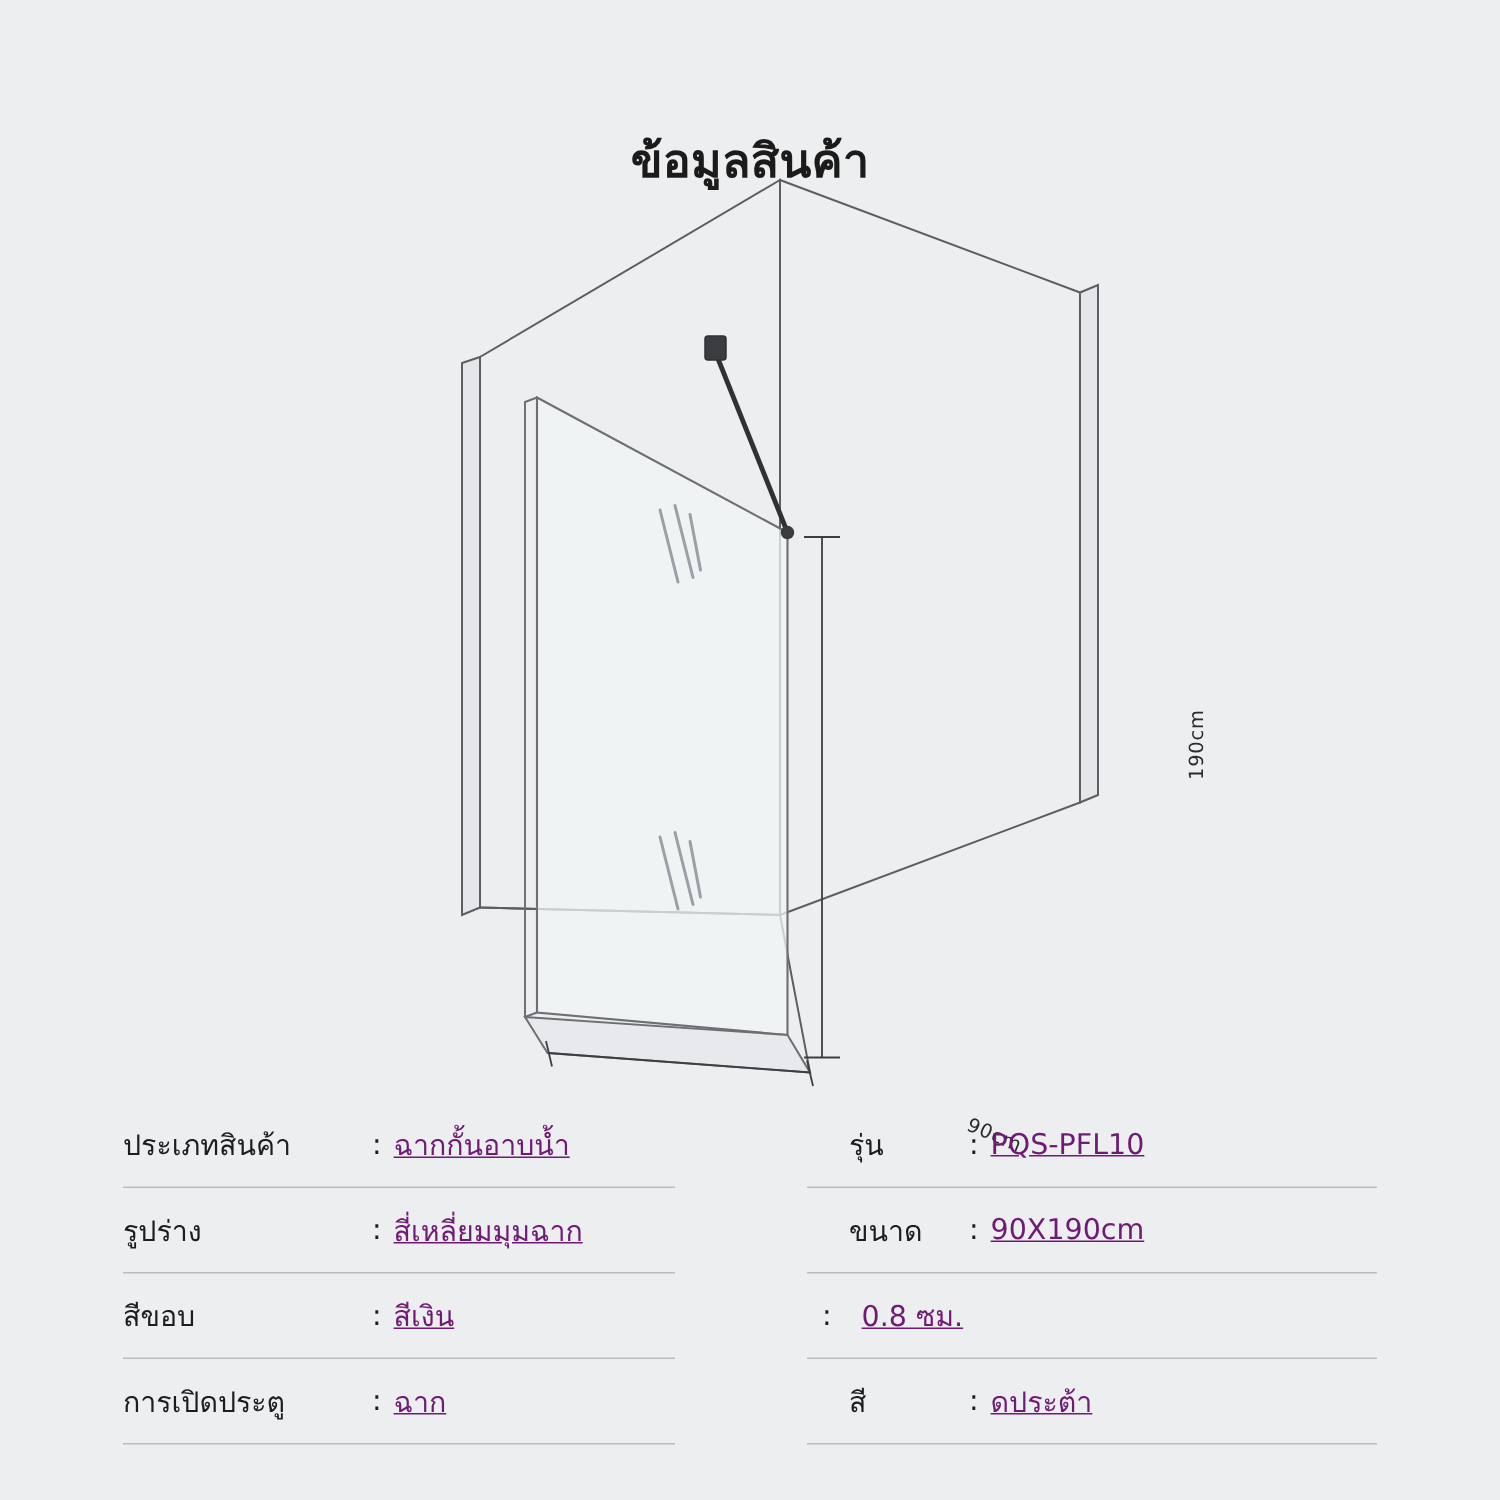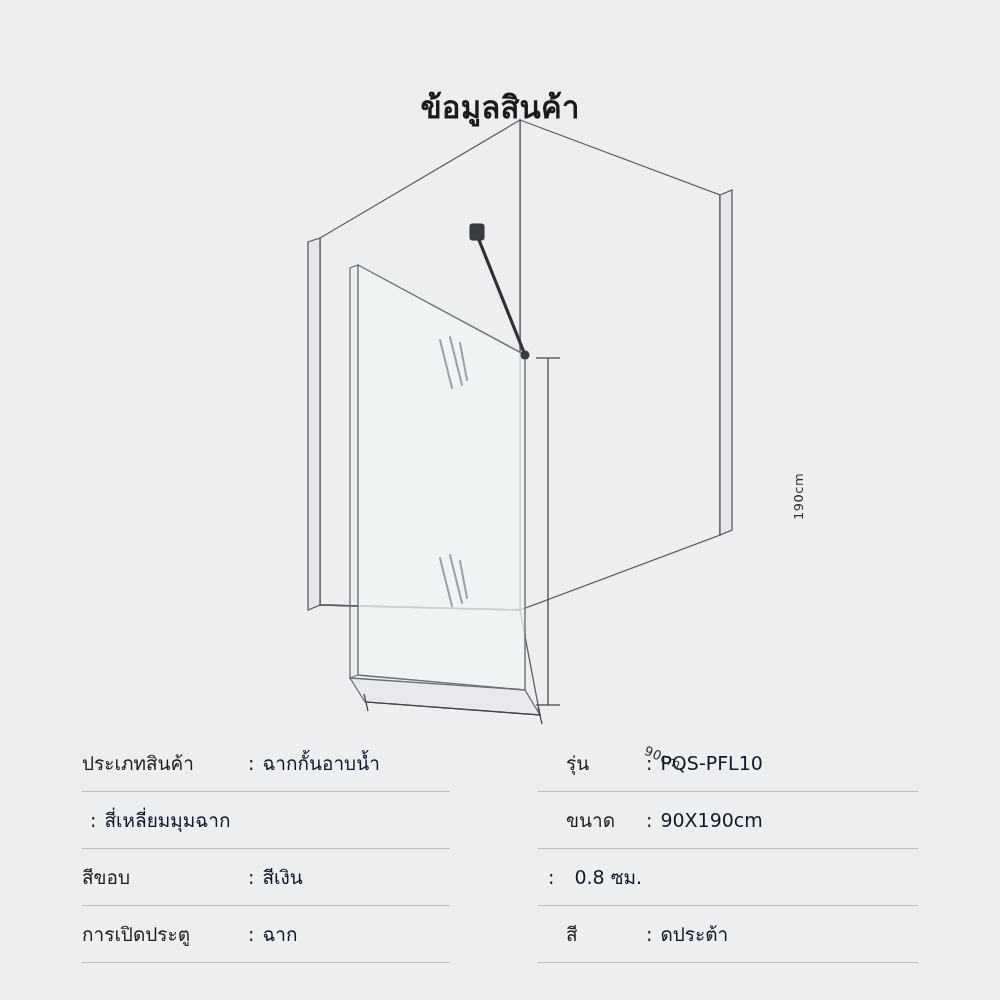--- a/index.html
+++ b/index.html
@@ -83,22 +83,23 @@
     color: #1d1d1d;
     white-space: nowrap;
   }
   .spec-colon {
     font-size: 19px;
     color: #1d1d1d;
     padding: 0 8px;
   }
   .spec-value {
     font-size: 19px;
-    color: #0f172a;
-    white-space: nowrap;
+    color: #701a75;
+    white-space: nowrap;
+    text-decoration: underline;
   }
   .col-left .spec-label { width: 158px; }
   .col-right .spec-label { min-width: 72px; margin-left: 28px; }
   .col-right .row-thick .spec-label { min-width: 0; }
   .col-right .row-thick .spec-colon { padding: 0 10px; }
   .col-right .row-thick .spec-value { padding-left: 10px; }
 </style>
 </head>
 <body>
 
@@ -153,20 +154,21 @@
 
   <div class="specs">
 
     <div class="spec-col col-left">
       <div class="spec-row">
         <span class="spec-label">ประเภทสินค้า</span>
         <span class="spec-colon">:</span>
         <span class="spec-value">ฉากกั้นอาบน้ำ</span>
       </div>
       <div class="spec-row">
+        <span class="spec-label">รูปร่าง</span>
         <span class="spec-colon">:</span>
         <span class="spec-value">สี่เหลี่ยมมุมฉาก</span>
       </div>
       <div class="spec-row">
         <span class="spec-label">สีขอบ</span>
         <span class="spec-colon">:</span>
         <span class="spec-value">สีเงิน</span>
       </div>
       <div class="spec-row">
         <span class="spec-label">การเปิดประตู</span>

